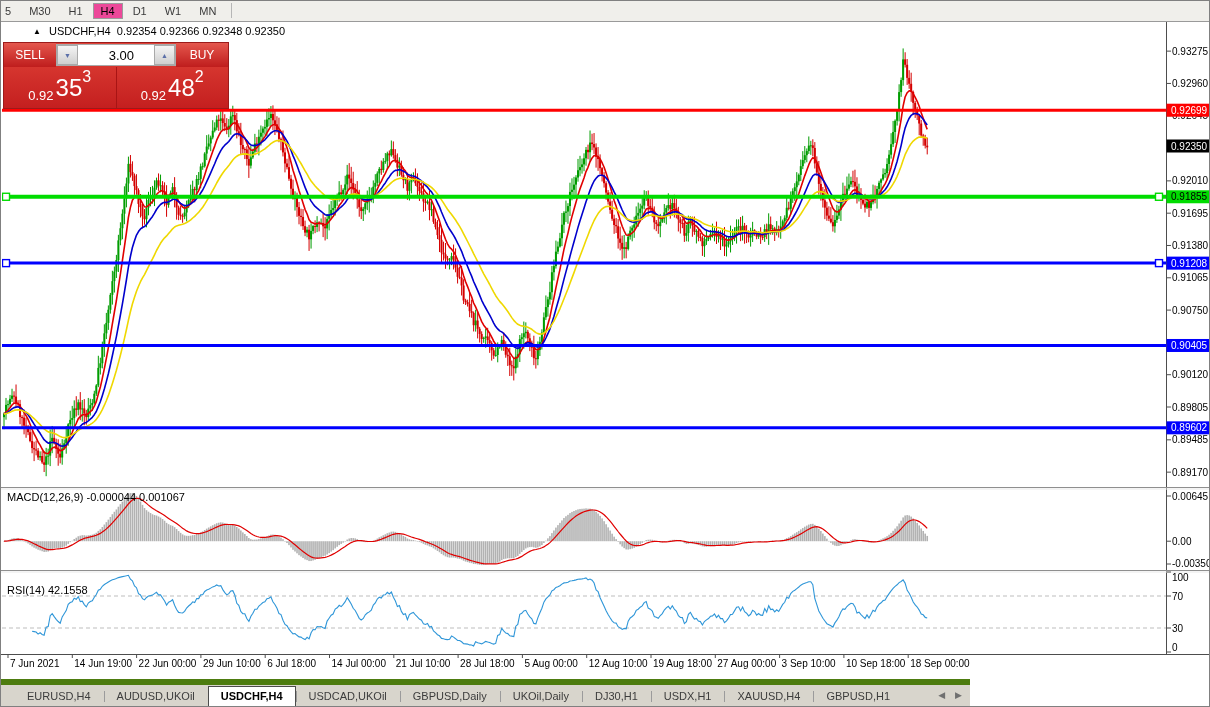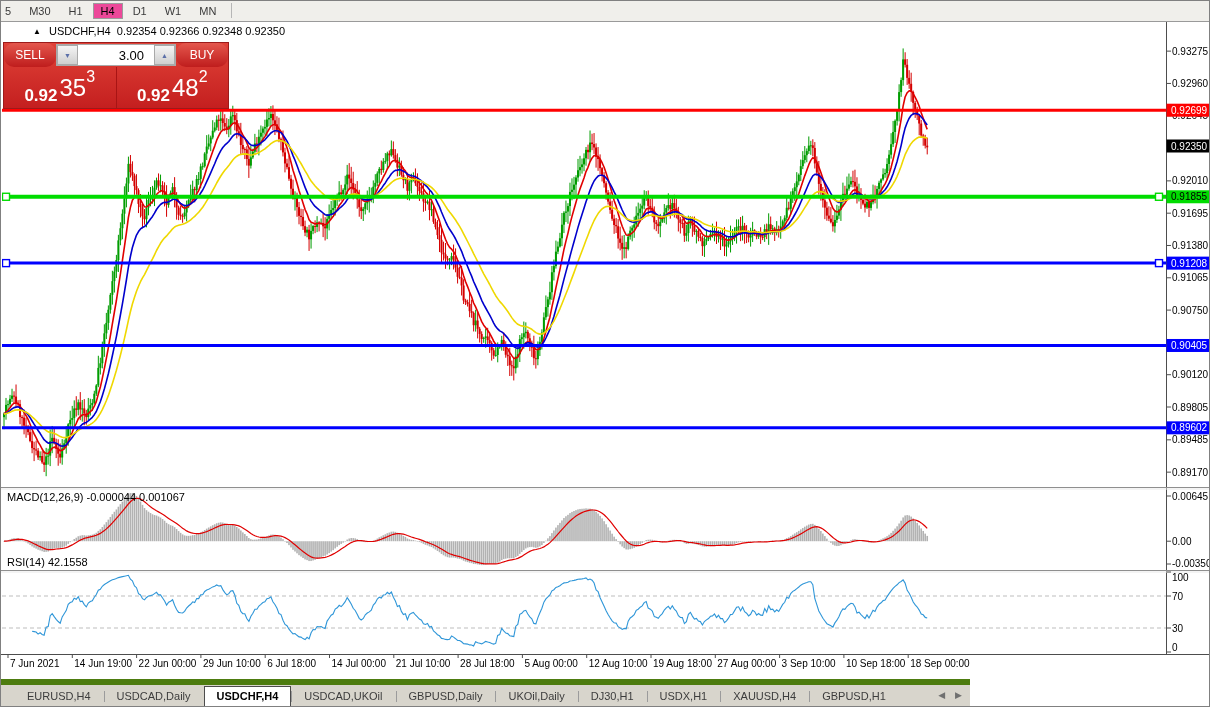--- a/index.html
+++ b/index.html
@@ -17,37 +17,37 @@
 
   
   .chart-title{position:absolute;left:9px;top:25px;font-size:11px;color:#000;z-index:5;white-space:nowrap;margin-left:24px;}
   .chart-title .tri{font-size:8px;margin-right:5px;position:relative;top:-1px;}
 
   
   .trade-panel{position:absolute;left:3px;top:42px;width:226px;height:67px;z-index:6;
                background:linear-gradient(#e04238,#c41f1f);border:1px solid #9c1b1b;box-sizing:border-box;}
   .tp-row1{display:flex;height:24px;align-items:stretch;}
   .tp-sell,.tp-buy{width:52px;display:flex;align-items:center;justify-content:center;color:#fff;
-                   font-size:12px;background:linear-gradient(#e4574d,#bf1d1d);cursor:pointer;border-radius:10px;}
+                   font-size:12px;background:linear-gradient(#e4574d,#bf1d1d);cursor:pointer;}
   .tp-vol{flex:1;display:flex;align-items:stretch;background:#dcdcdc;border:1px solid #a9a9a9;margin:1px 0;}
   .tp-spin{width:19px;display:flex;align-items:center;justify-content:center;background:linear-gradient(#f4f4f4,#cfcfcf);
            border:1px solid #a9a9a9;font-size:7px;color:#5a6fa8;cursor:pointer;}
   .tp-vol-value{flex:1;background:#fff;display:flex;align-items:center;justify-content:flex-end;
-                padding-right:10px;font-size:13px;color:#000;}
+                padding-right:20px;font-size:13px;color:#000;}
   .tp-row2{display:flex;height:41px;}
   .tp-half{flex:1;display:flex;align-items:flex-end;justify-content:center;padding-bottom:3px;color:#fff;}
   .tp-half.right{border-left:1px solid #a81414;}
-  .tp-prefix{font-size:17px;font-weight:bold;margin-right:2px;line-height:19px;}
+  .tp-prefix{font-size:13px;font-weight:normal;margin-right:2px;line-height:19px;}
   .tp-big{font-size:24px;line-height:34px;font-weight:400;}
   .tp-sup{font-size:16px;line-height:16px;align-self:flex-start;margin-top:2px;}
 
   
   .ind-label{position:absolute;font-size:11px;color:#000;z-index:5;white-space:nowrap;}
   .macd-label{left:7px;top:491px;}
-  .rsi-label{left:7px;top:556px;}
+  .rsi-label{left:7px;top:584px;}
 
   
   .tabbar{position:absolute;left:0;top:679px;width:970px;height:28px;background:#d8d5cc;
           border-top:6px solid #4d7c0f;display:flex;align-items:flex-start;z-index:10;}
   .tabs{display:flex;margin-left:14px;margin-top:2px;align-items:flex-start;}
   .tab{font-size:11px;color:#3c3c3c;padding:3px 13px 4px 13px;cursor:pointer;white-space:nowrap;position:relative;}
   .tab:not(.active):not(:first-child)::before{content:"";position:absolute;left:0;top:4px;height:11px;width:1px;background:#9b9b9b;}
   .tab.active{background:#fff;border:1px solid #4c4c4c;border-bottom:1px solid #fff;color:#000;font-weight:bold;
               margin-top:-1px;padding:3px 12px 5px 12px;z-index:2;}
   .tab-arrows{margin-left:auto;margin-right:8px;margin-top:5px;display:flex;gap:10px;}
@@ -1604,21 +1604,21 @@
     </div>
   </div>
 </div>
 
 <div class="ind-label macd-label">MACD(12,26,9) -0.000044 0.001067</div>
 <div class="ind-label rsi-label">RSI(14) 42.1558</div>
 
 <div class="tabbar">
   <div class="tabs">
     <span class="tab">EURUSD,H4</span>
-    <span class="tab">USDCAD,Daily</span>
+    <span class="tab">AUDUSD,UKOil</span>
     <span class="tab active">USDCHF,H4</span>
     <span class="tab">USDCAD,UKOil</span>
     <span class="tab">GBPUSD,Daily</span>
     <span class="tab">UKOil,Daily</span>
     <span class="tab">DJ30,H1</span>
     <span class="tab">USDX,H1</span>
     <span class="tab">XAUUSD,H4</span>
     <span class="tab">GBPUSD,H1</span>
   </div>
   <div class="tab-arrows">

